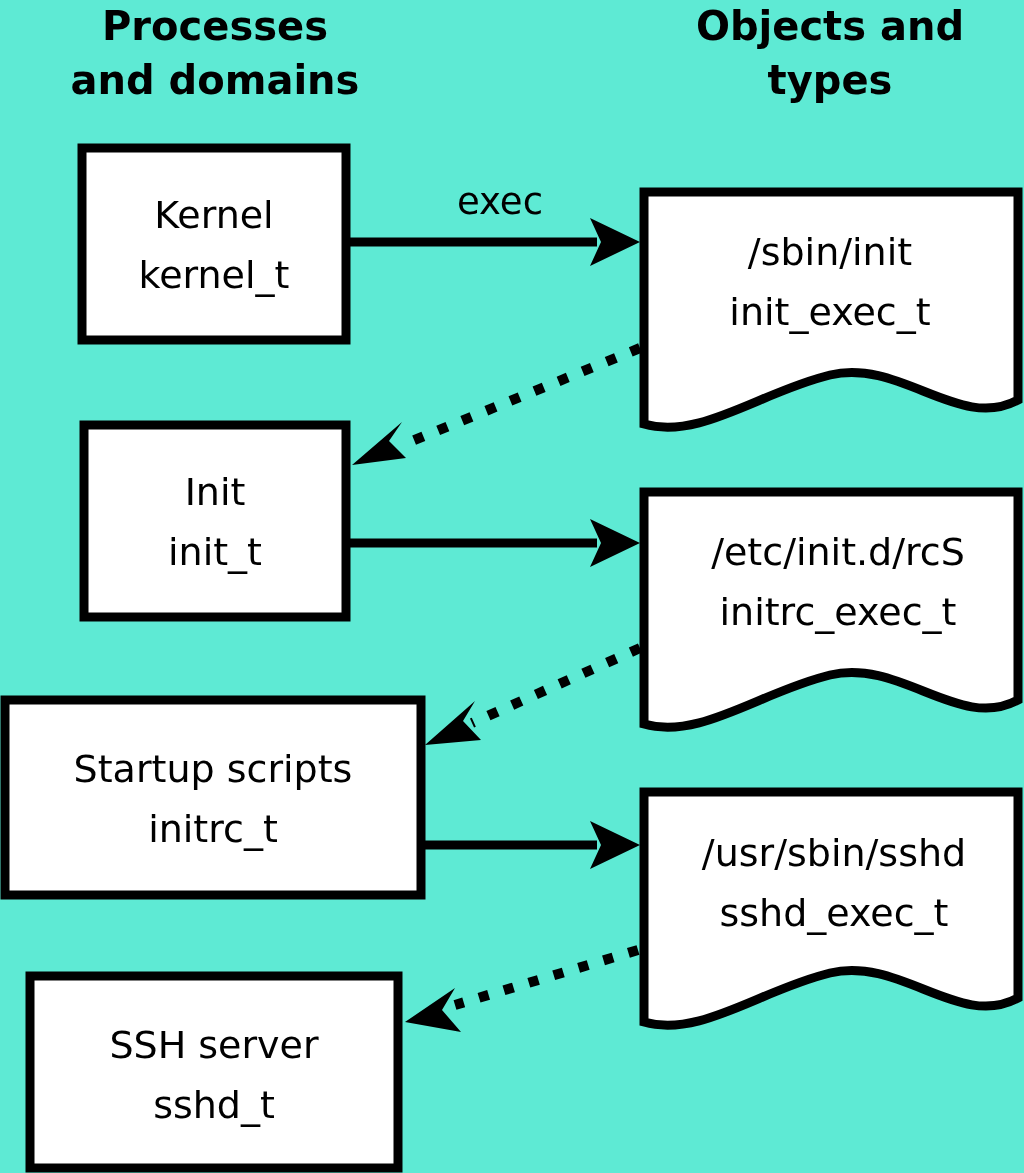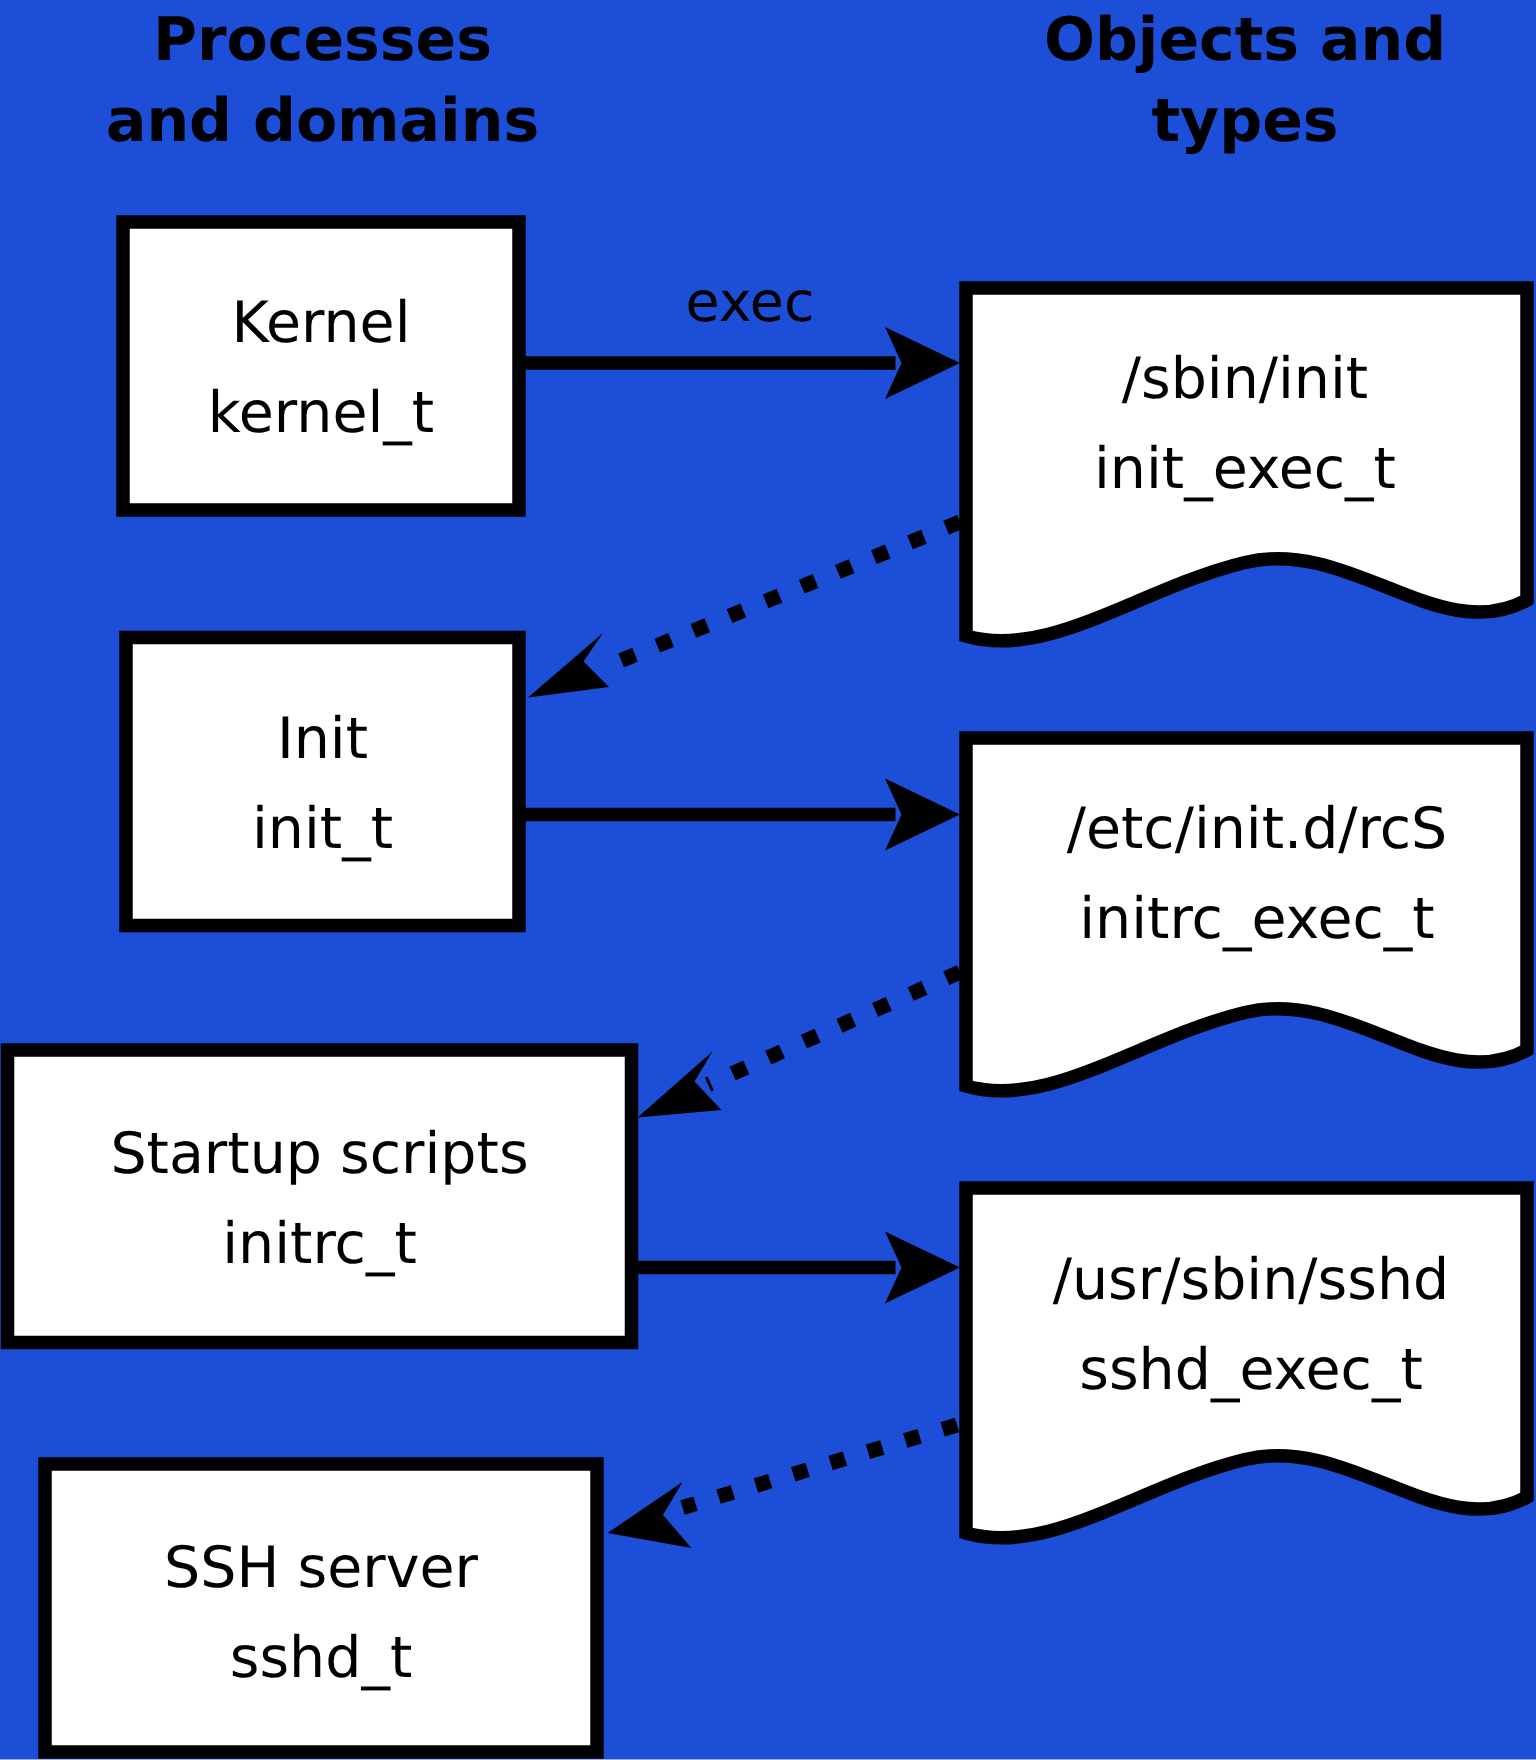--- a/index.html
+++ b/index.html
@@ -11,21 +11,21 @@
   body {
     font-family: "DejaVu Sans", "Liberation Sans", sans-serif;
     width: 1024px;
     height: 1173px;
     overflow: hidden;
   }
   #diagram-root {
     position: relative;
     width: 1024px;
     height: 1173px;
-    background: #1d4ed8;
+    background: #5eead4;
   }
   svg#diagram-svg {
     position: absolute;
     top: 0;
     left: 0;
     width: 1024px;
     height: 1173px;
     display: block;
   }
   .col-header {

